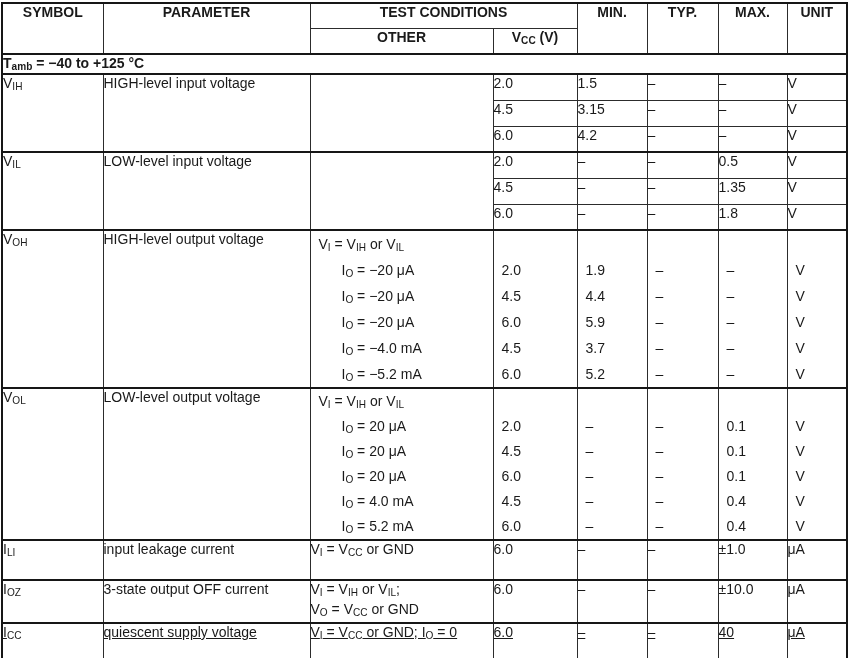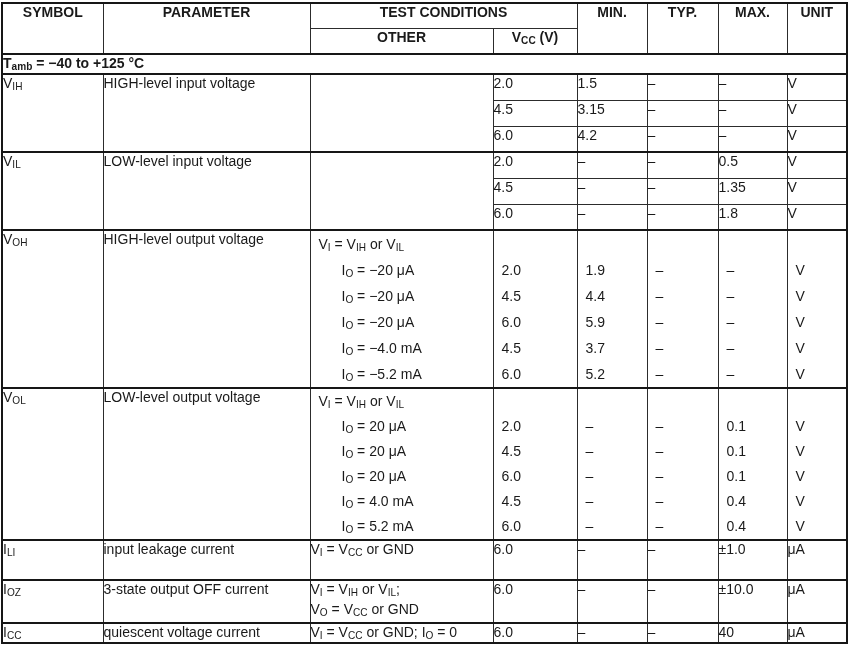--- a/index.html
+++ b/index.html
@@ -25,21 +25,21 @@
   .line{line-height:26px;height:26px;padding-left:8px;}
   tr.rvol .line{line-height:25px;height:25px;}
   .cond{}
   .cond.ind{padding-left:31px;}
   td.oth .line2{line-height:16px;padding-left:0;height:auto;}
   
   .sub{font-size:0.72em;vertical-align:-0.22em;letter-spacing:0;}
   
   tr.rh1{height:25px;} tr.rh2{height:26px;} tr.rsec{height:20px;}
   tr.rsub{height:26px;padding-left:40px;} tr.rvoh{height:158px;} tr.rvol{height:152px;}
-  tr.rili{height:40px;} tr.rioz{height:43px;} tr.ricc{height:20px;}
+  tr.rili{height:40px;} tr.rioz{height:43px;} tr.ricc{height:36px;text-decoration:underline;}
 </style>
 </head>
 <body>
 
 <div class="page">
   <table class="dc">
     <colgroup>
       <col style="width:101px">
         <col style="width:207px">
         <col style="width:183px">
@@ -245,21 +245,21 @@
         </td>
         <td class="val">6.0</td>
         <td class="val">–</td>
         <td class="val">–</td>
         <td class="val">±10.0</td>
         <td class="val">μA</td>
       </tr>
 
       <tr class="ricc ht">
         <td class="sym">I<span class="sub">CC</span></td>
-        <td class="par">quiescent voltage current</td>
+        <td class="par">quiescent supply voltage</td>
         <td class="oth">V<span class="sub">I</span> = V<span class="sub">CC</span> or GND; I<span class="sub">O</span> = 0</td>
         <td class="val">6.0</td>
         <td class="val">–</td>
         <td class="val">–</td>
         <td class="val">40</td>
         <td class="val">μA</td>
       </tr>
     </tbody>
   </table>
 </div>

